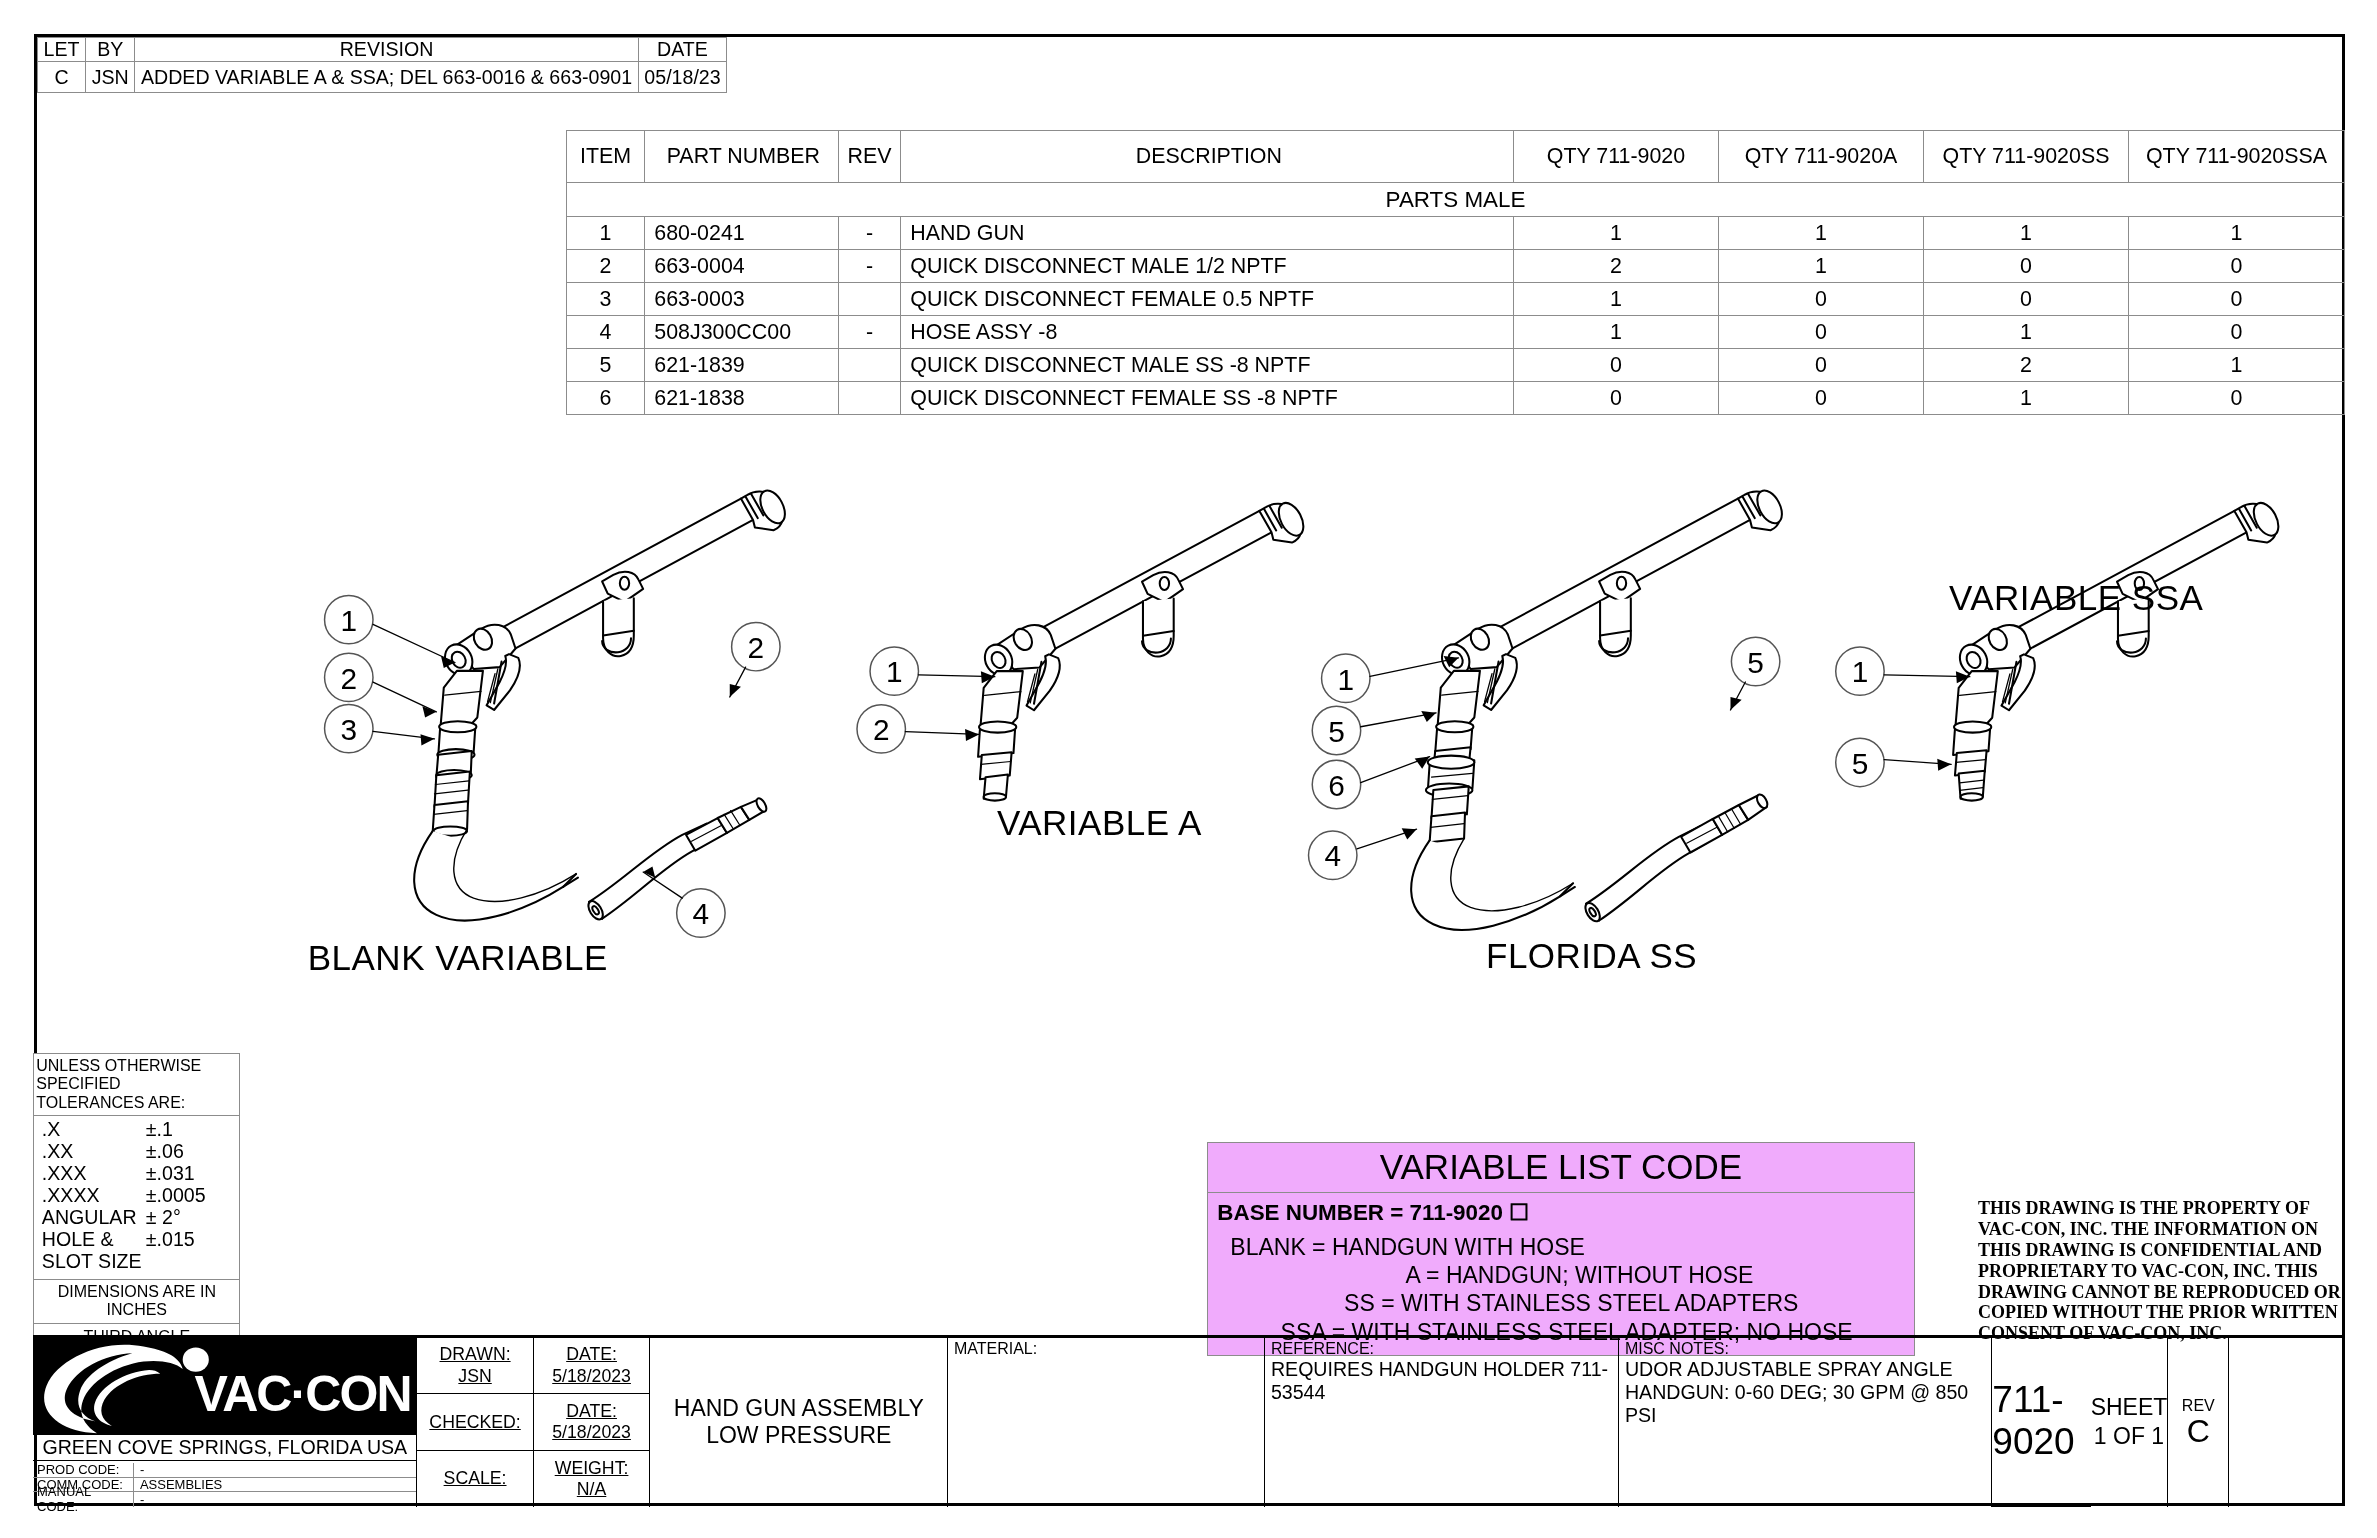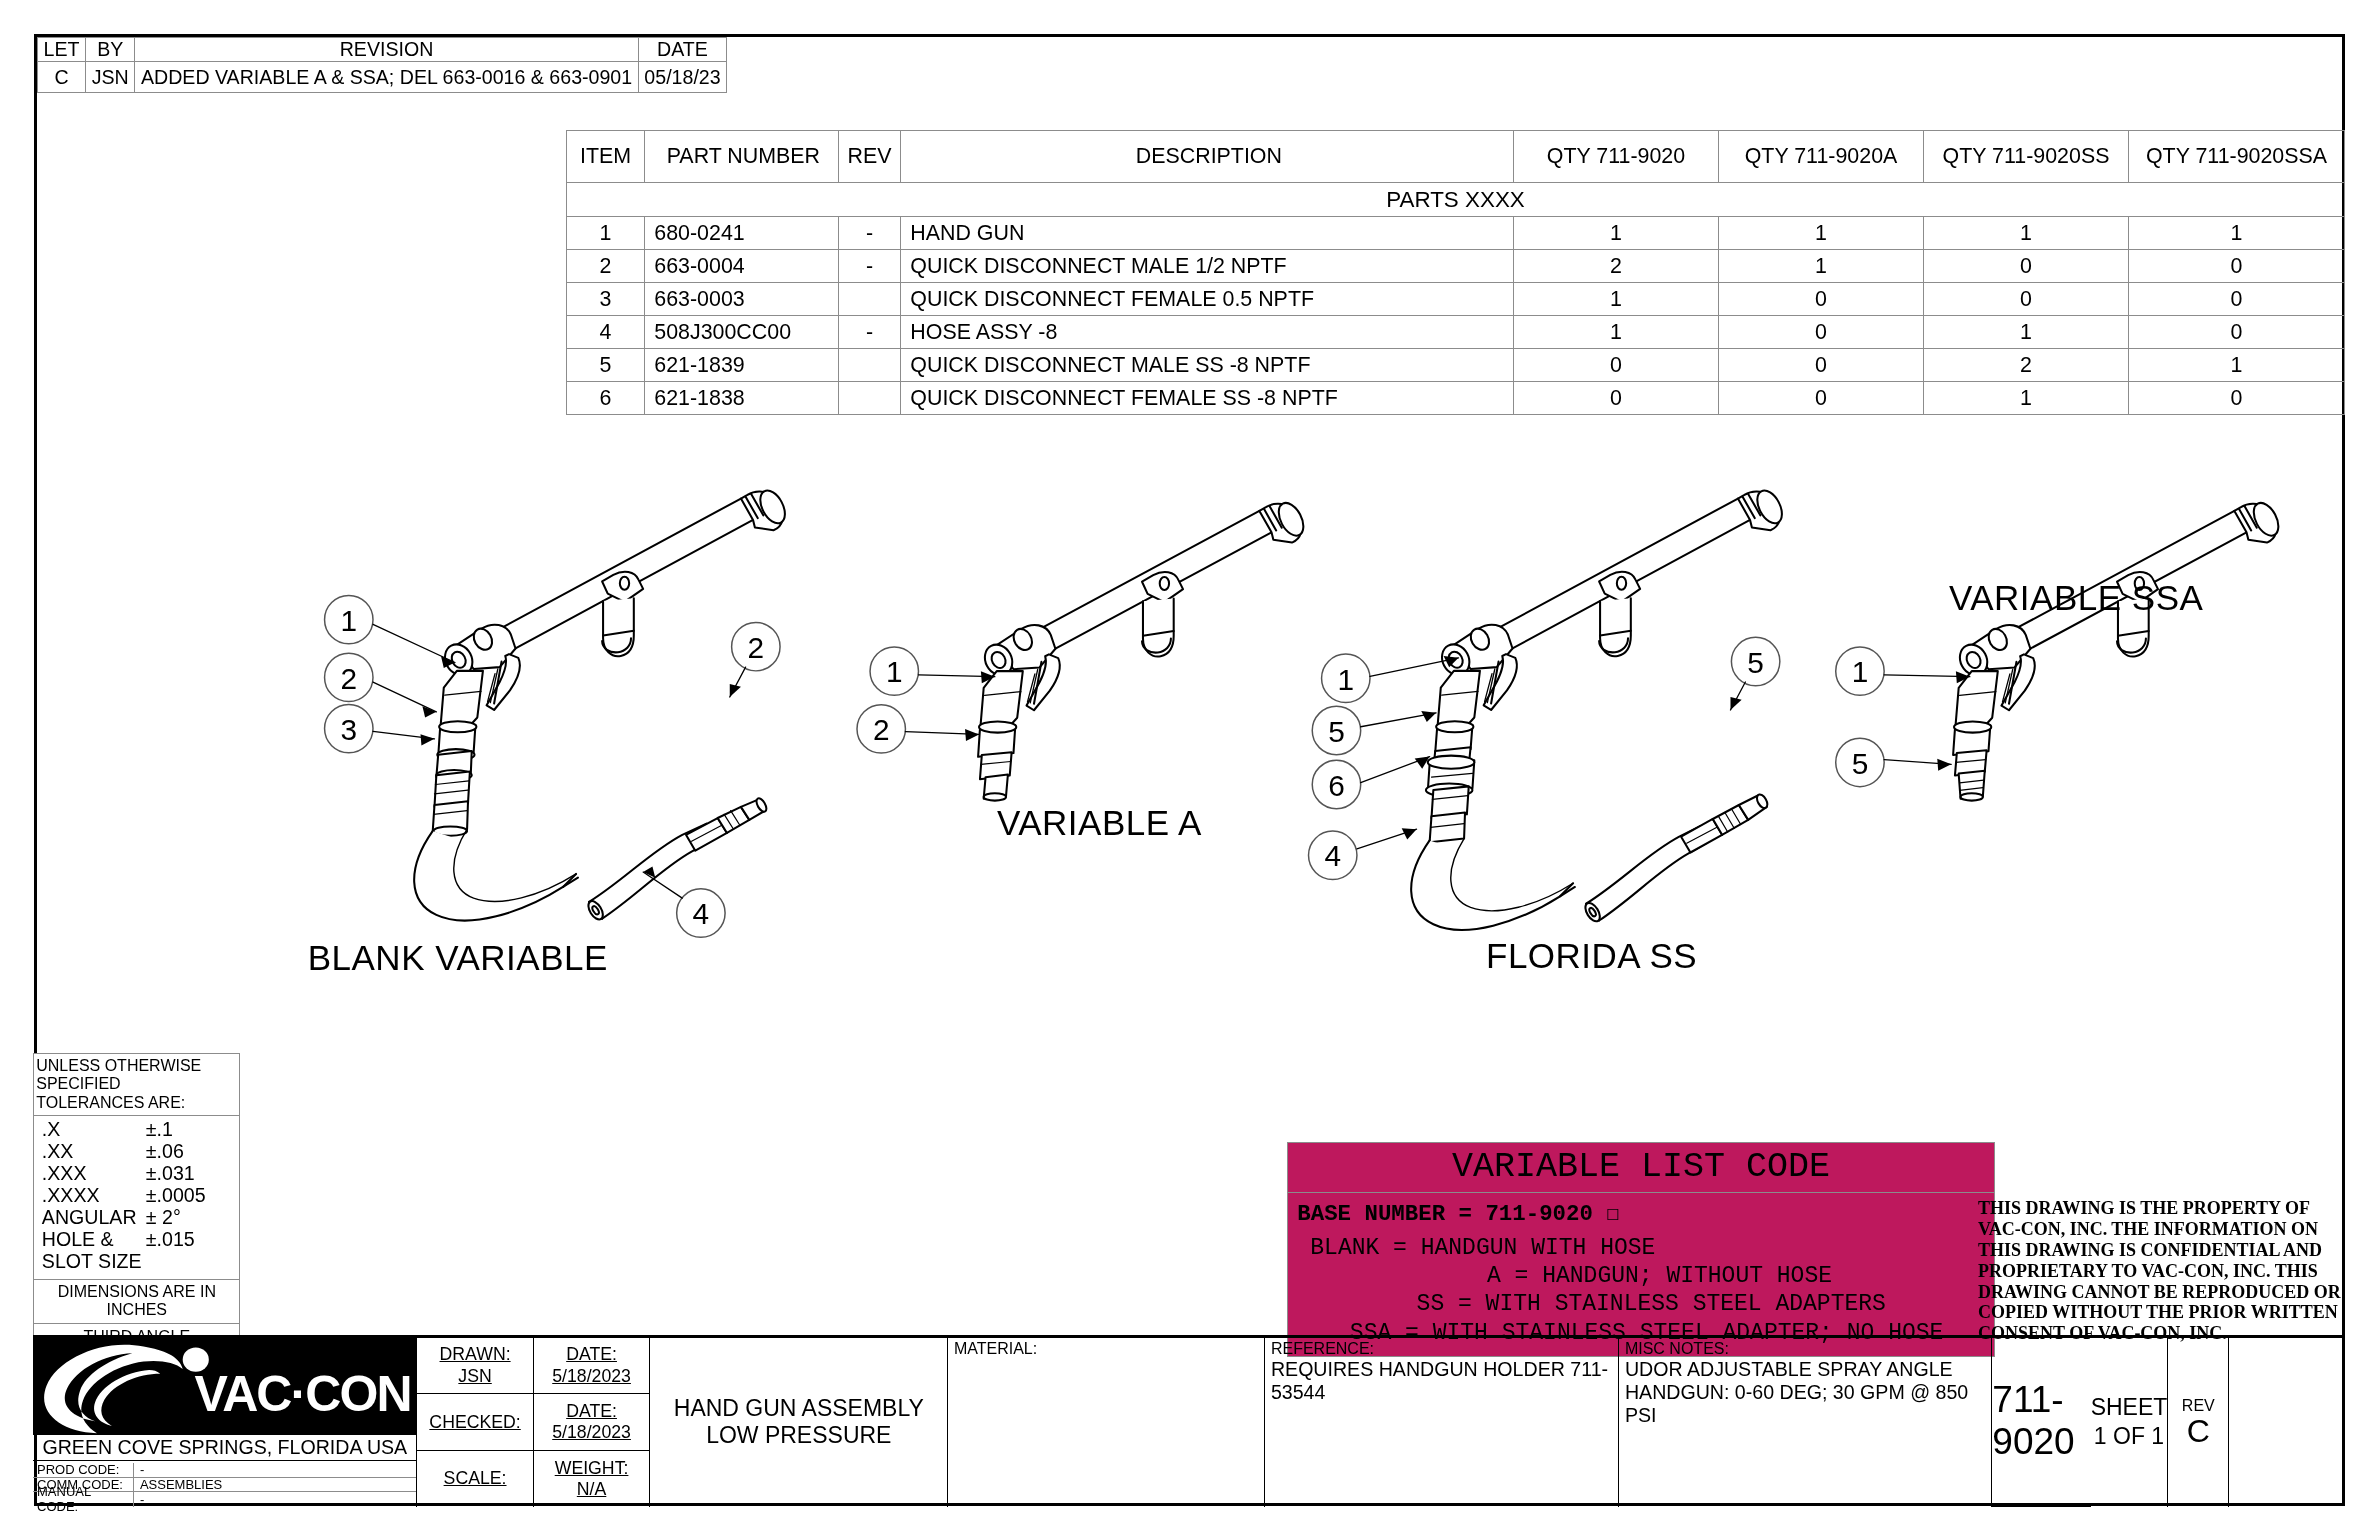--- a/index.html
+++ b/index.html
@@ -74,22 +74,22 @@
   #tolerance-block .tb-sec:last-child{ border-bottom:none; }
   .tb-head{ font-size:16px; text-align:left; line-height:1.15; padding:2.8px 1.9px; }
   .tb-rows{ padding:3.7px 0 5.6px 7.5px; }
   .tb-row{ display:flex; font-size:19.6px; line-height:1.12; }
   .tb-row .k{ width:104px; }
   .tb-center{ font-size:16px; text-align:center; padding:3.7px 1.9px; }
   .tb-proj{ height:54px; display:flex; align-items:center; justify-content:center; gap:3.7px; }
 
   
   #variable-list-code{
-    position:absolute; left:1250px; top:1105px; width:708px;
-    border:0.9px solid #8c8c8c; background:#be185d;font-family:Liberation Mono, monospace;
+    position:absolute; left:1170px; top:1105px; width:708px;
+    border:0.9px solid #8c8c8c; background:#f0abfc;
   }
   #vlc-title{
     font-size:35px; text-align:center; padding:3.7px 0 5.6px;
     border-bottom:0.9px solid #8c8c8c;
   }
   #vlc-body{ padding:5.6px 9.3px 9.3px; }
   #vlc-base{ font-size:22.4px; font-weight:bold; margin-bottom:7.5px; }
   .vlc-line{ font-size:23px; line-height:1.22; text-align:center; }
 
   
@@ -188,21 +188,21 @@
           <td>05/18/23</td>
         </tr>
       </tbody>
     </table>
   </div>
 
   <div id="parts-list">
     <table class="tbl">
       <tbody>
           <tr>
-            <td class="pl-title" colspan="8">PARTS XXXX</td>
+            <td class="pl-title" colspan="8">PARTS MALE</td>
           </tr>
       </tbody>
         <thead>
         <tr>
           <td class="c-item">ITEM</td>
           <td class="c-pn" style="text-align:center !important;">PART NUMBER</td>
           <td class="c-rev">REV</td>
           <td class="c-desc" style="text-align:center !important;">DESCRIPTION</td>
           <td class="c-qty">QTY 711-9020</td>
           <td class="c-qty">QTY 711-9020A</td>

